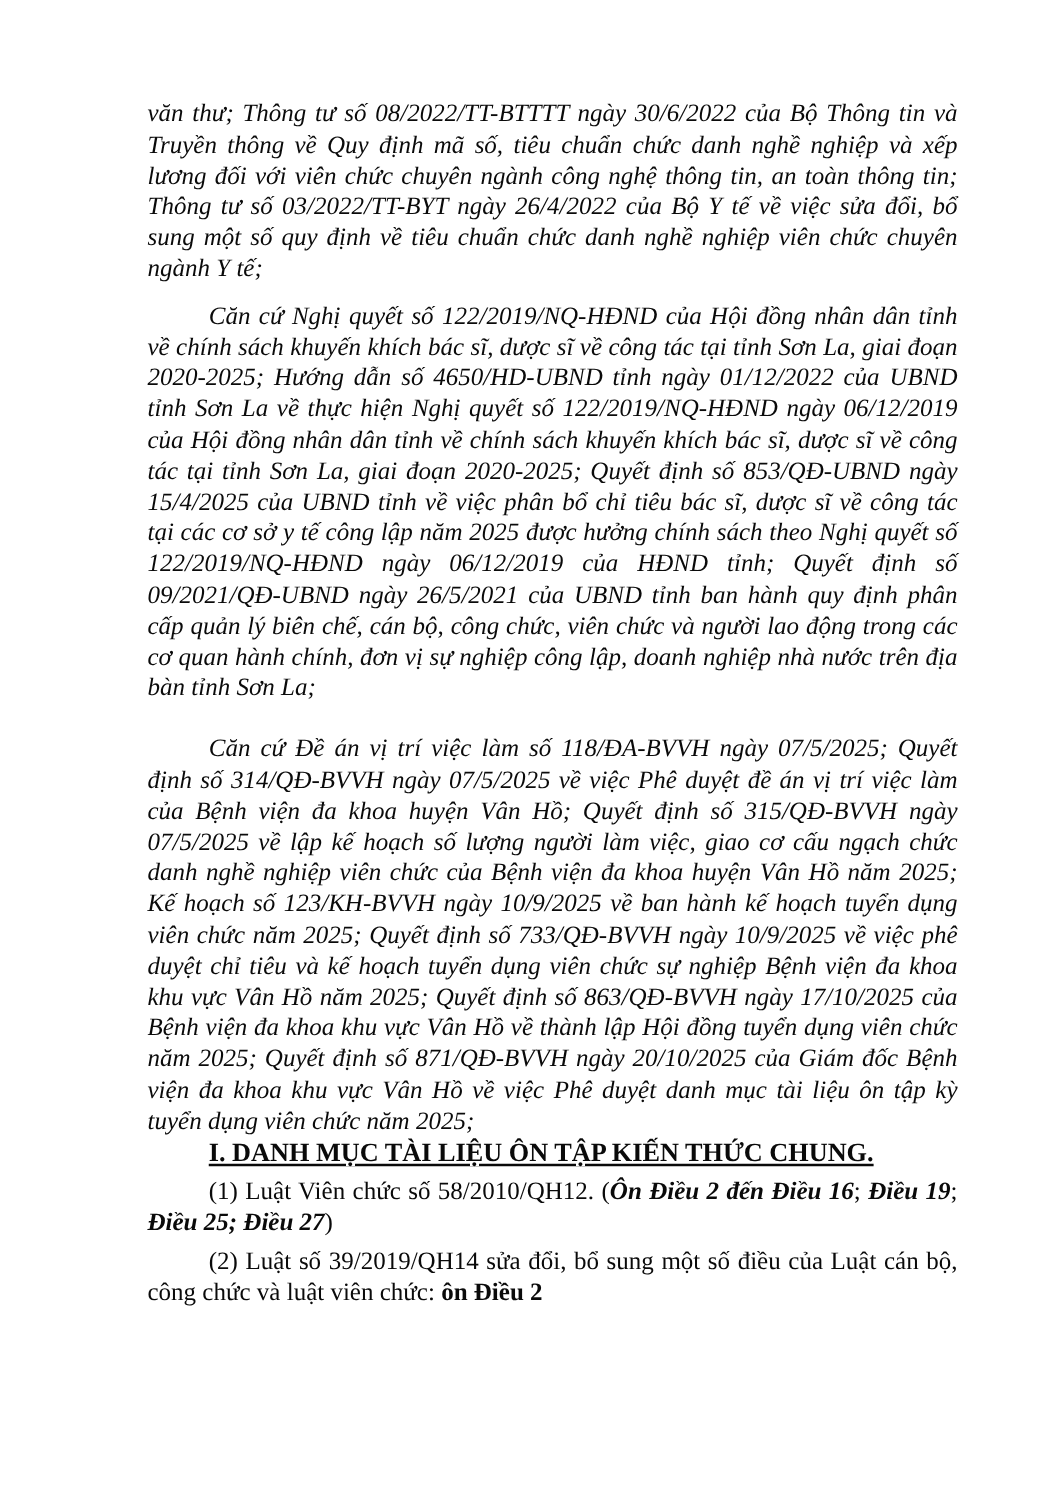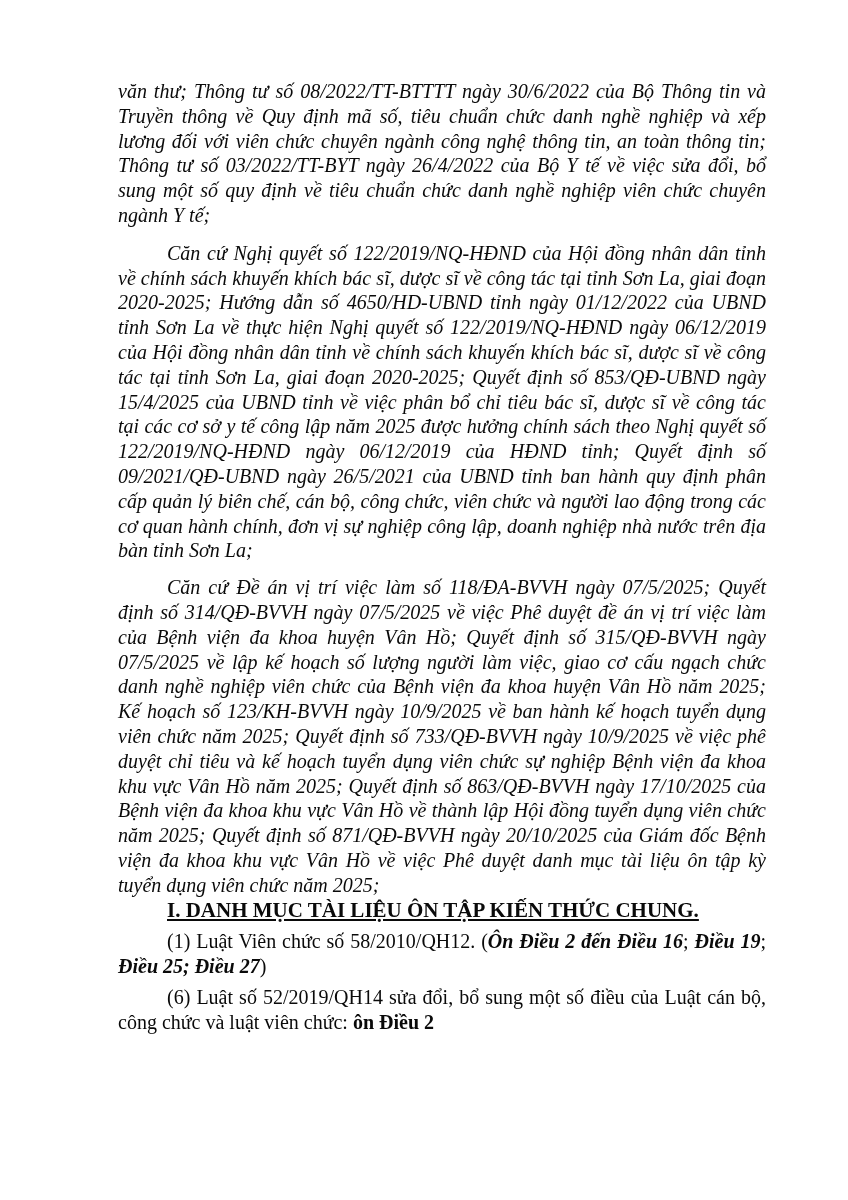--- a/index.html
+++ b/index.html
@@ -30,21 +30,21 @@
   .doc p.no-indent { text-indent: 0; }
   .doc p.italic { font-style: italic; }
   .doc p.heading {
     font-weight: bold;
     font-size: 21px;
     text-align: left;
     text-decoration: underline;
   }
   
   .doc p:nth-child(1) { margin-bottom: 13px; }
-  .doc p:nth-child(2) { margin-bottom: 12px; }
+  .doc p:nth-child(2) { margin-bottom: 24px; }
   .doc p:nth-child(3) { margin-bottom: 0; }
   .doc p:nth-child(4) { margin-bottom: 7px; }
   .doc p:nth-child(5) { margin-bottom: 6px; }
   .doc p:nth-child(6) { margin-bottom: 19px; }
   .doc p:nth-child(7) { margin-bottom: 6px; }
   .doc p:nth-child(8) { margin-bottom: 0; }
   .run-b { font-weight: bold; }
   .run-i { font-style: italic; }
   .run-u { text-underline-offset: 3px; }
   .page-number {
@@ -58,17 +58,17 @@
 </head>
 <body>
 
 <div class="page">
   <div class="doc" id="doc-body">
       <p class="italic no-indent">văn thư; Thông tư số 08/2022/TT-BTTTT ngày 30/6/2022 của Bộ Thông tin và Truyền thông về Quy định mã số, tiêu chuẩn chức danh nghề nghiệp và xếp lương đối với viên chức chuyên ngành công nghệ thông tin, an toàn thông tin; Thông tư số 03/2022/TT-BYT ngày 26/4/2022 của Bộ Y tế về việc sửa đổi, bổ sung một số quy định về tiêu chuẩn chức danh nghề nghiệp viên chức chuyên ngành Y tế;</p>
       <p class="italic">Căn cứ Nghị quyết số 122/2019/NQ-HĐND của Hội đồng nhân dân tỉnh về chính sách khuyến khích bác sĩ, dược sĩ về công tác tại tỉnh Sơn La, giai đoạn 2020-2025; Hướng dẫn số 4650/HD-UBND tỉnh ngày 01/12/2022 của UBND tỉnh Sơn La về thực hiện Nghị quyết số 122/2019/NQ-HĐND ngày 06/12/2019 của Hội đồng nhân dân tỉnh về chính sách khuyến khích bác sĩ, dược sĩ về công tác tại tỉnh Sơn La, giai đoạn 2020-2025; Quyết định số 853/QĐ-UBND ngày 15/4/2025 của UBND tỉnh về việc phân bổ chỉ tiêu bác sĩ, dược sĩ về công tác tại các cơ sở y tế công lập năm 2025 được hưởng chính sách theo Nghị quyết số 122/2019/NQ-HĐND ngày 06/12/2019 của HĐND tỉnh; Quyết định số 09/2021/QĐ-UBND ngày 26/5/2021 của UBND tỉnh ban hành quy định phân cấp quản lý biên chế, cán bộ, công chức, viên chức và người lao động trong các cơ quan hành chính, đơn vị sự nghiệp công lập, doanh nghiệp nhà nước trên địa bàn tỉnh Sơn La;</p>
       <p class="italic">Căn cứ Đề án vị trí việc làm số 118/ĐA-BVVH ngày 07/5/2025; Quyết định số 314/QĐ-BVVH ngày 07/5/2025 về việc Phê duyệt đề án vị trí việc làm của Bệnh viện đa khoa huyện Vân Hồ; Quyết định số 315/QĐ-BVVH ngày 07/5/2025 về lập kế hoạch số lượng người làm việc, giao cơ cấu ngạch chức danh nghề nghiệp viên chức của Bệnh viện đa khoa huyện Vân Hồ năm 2025; Kế hoạch số 123/KH-BVVH ngày 10/9/2025 về ban hành kế hoạch tuyển dụng viên chức năm 2025; Quyết định số 733/QĐ-BVVH ngày 10/9/2025 về việc phê duyệt chỉ tiêu và kế hoạch tuyển dụng viên chức sự nghiệp Bệnh viện đa khoa khu vực Vân Hồ năm 2025; Quyết định số 863/QĐ-BVVH ngày 17/10/2025 của Bệnh viện đa khoa khu vực Vân Hồ về thành lập Hội đồng tuyển dụng viên chức năm 2025; Quyết định số 871/QĐ-BVVH ngày 20/10/2025 của Giám đốc Bệnh viện đa khoa khu vực Vân Hồ về việc Phê duyệt danh mục tài liệu ôn tập kỳ tuyển dụng viên chức năm 2025;</p>
       <p class="heading">I. DANH MỤC TÀI LIỆU ÔN TẬP KIẾN THỨC CHUNG.</p>
       <p class=""><span>(1) Luật Viên chức số 58/2010/QH12. (</span><span class="run-b run-i">Ôn Điều 2 đến Điều 16</span><span>; </span><span class="run-b run-i">Điều 19</span><span>; </span><span class="run-b run-i">Điều 25; Điều 27</span><span>)</span></p>
-      <p class=""><span>(6) Luật số 52/2019/QH14 sửa đổi, bổ sung một số điều của Luật cán bộ, công chức và luật viên chức: </span><span class="run-b run-u">ôn Điều 2</span></p>
+      <p class=""><span>(2) Luật số 39/2019/QH14 sửa đổi, bổ sung một số điều của Luật cán bộ, công chức và luật viên chức: </span><span class="run-b run-u">ôn Điều 2</span></p>
       <p class="">&nbsp;(3) Nghị định 115/2020/NĐ-CP ngày 25/9/2020 của Chính phủ quy định về tuyển dụng, sử dụng và quản lý viên chức và Nghị định số 85/2023/NĐ-CP</p>
     </div>
   <div class="page-number">2</div>
 </div>
 
 </body></html>

